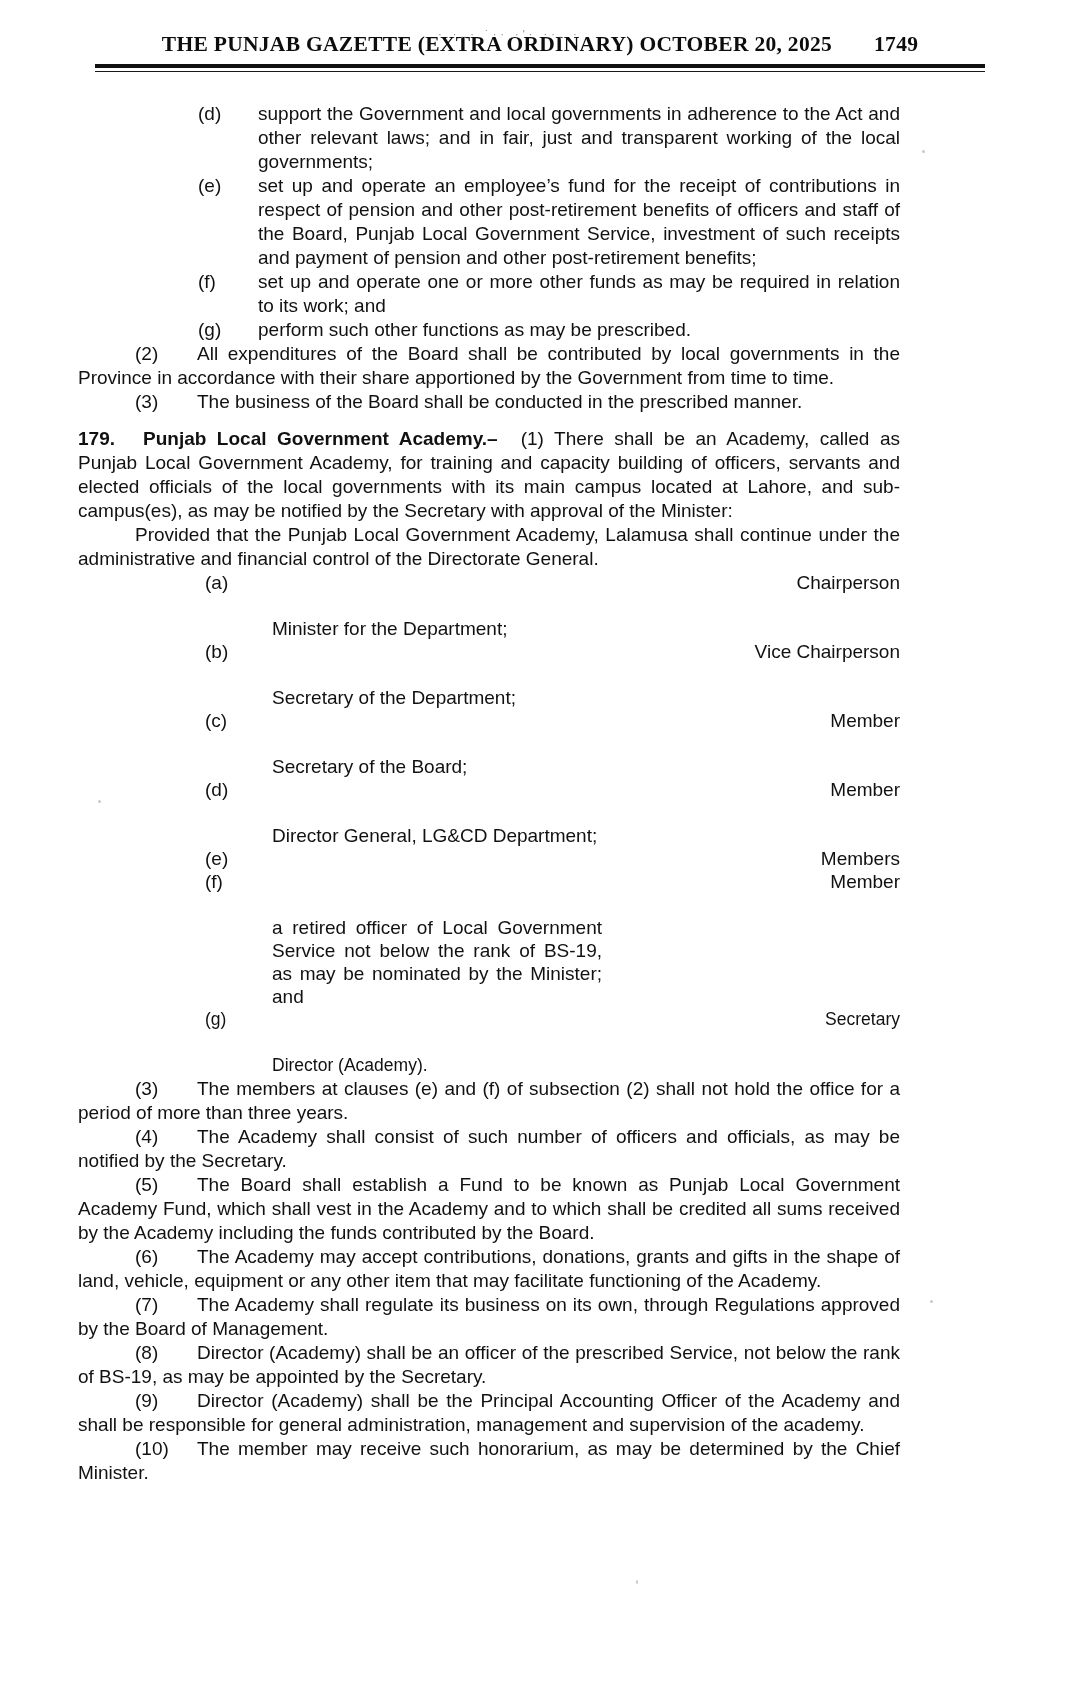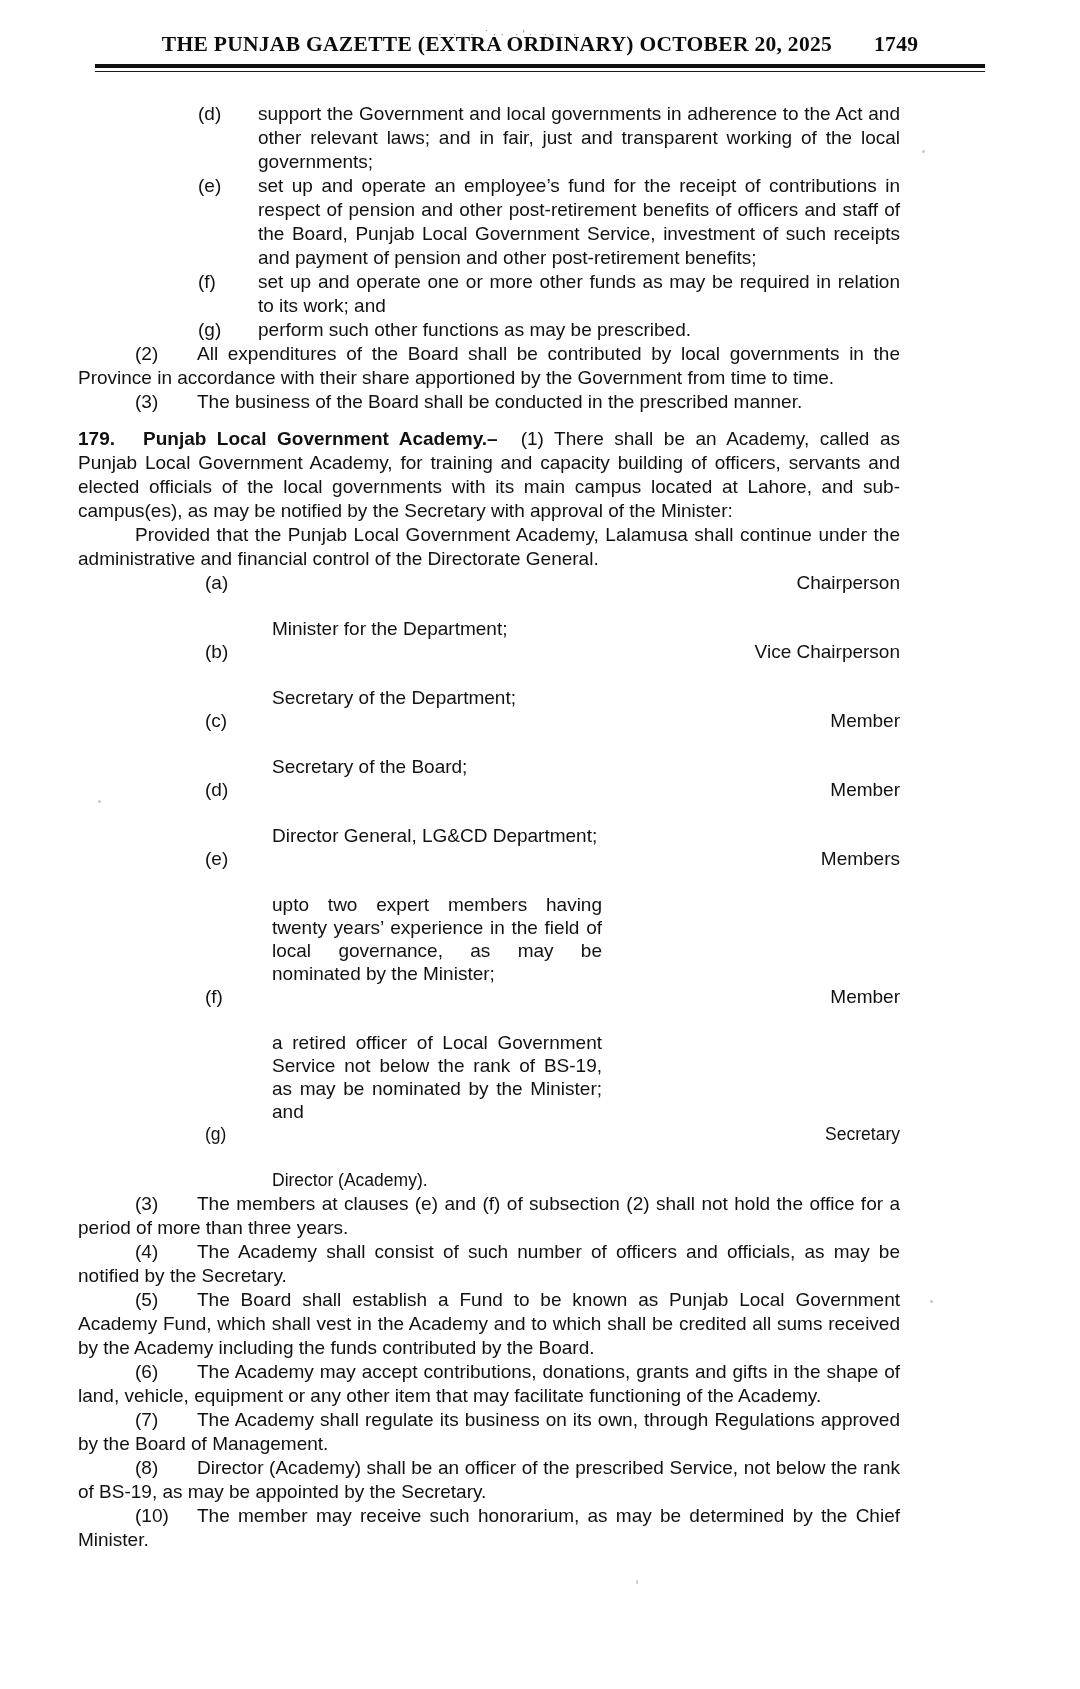--- a/index.html
+++ b/index.html
@@ -141,21 +141,20 @@
         </div>
 
         <div class="member-row">
           <span class="m-label">(d)</span>
           <span class="m-desc">Director General, LG&amp;CD Department;</span>
           <span class="m-role">Member</span>
         </div>
 
         <div class="member-row">
           <span class="m-label">(e)</span>
-          <span class="m-desc">upto two expert members having twenty years’ experience in the field of local governance, as may be nominated by the Minister;</span>
           <span class="m-role">Members</span>
         </div>
 
         <div class="member-row">
           <span class="m-label">(f)</span>
           <span class="m-desc">a retired officer of Local Government Service not below the rank of BS-19, as may be nominated by the Minister; and</span>
           <span class="m-role">Member</span>
         </div>
 
         <div class="member-row">
@@ -185,20 +184,23 @@
         </p>
 
         <p class="para">
           <span class="pnum">(7)</span><span>The Academy shall regulate its business on its own, through Regulations approved by the Board of Management.</span>
         </p>
 
         <p class="para">
           <span class="pnum">(8)</span><span>Director (Academy) shall be an officer of the prescribed Service, not below the rank of BS-19, as may be appointed by the Secretary.</span>
         </p>
 
+        <p class="para">
+          <span class="pnum">(9)</span><span>Director (Academy) shall be the Principal Accounting Officer of the Academy and shall be responsible for general administration, management and supervision of the academy.</span>
+        </p>
 
         <p class="para">
           <span class="pnum">(10)</span><span>The member may receive such honorarium, as may be determined by the Chief Minister.</span>
         </p>
 
     </div>
 
   </div>
 </div>
 

